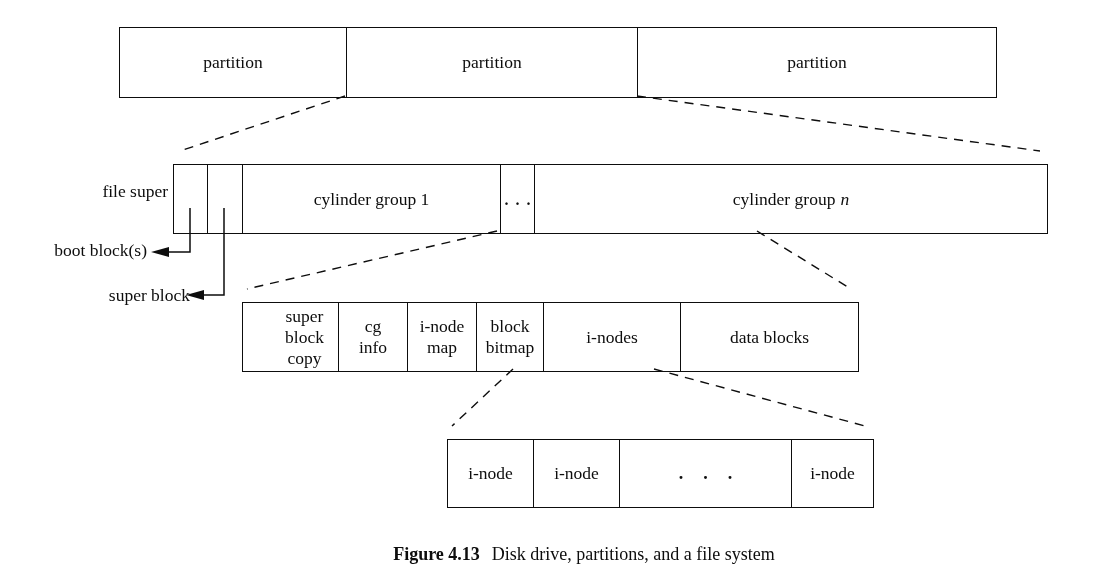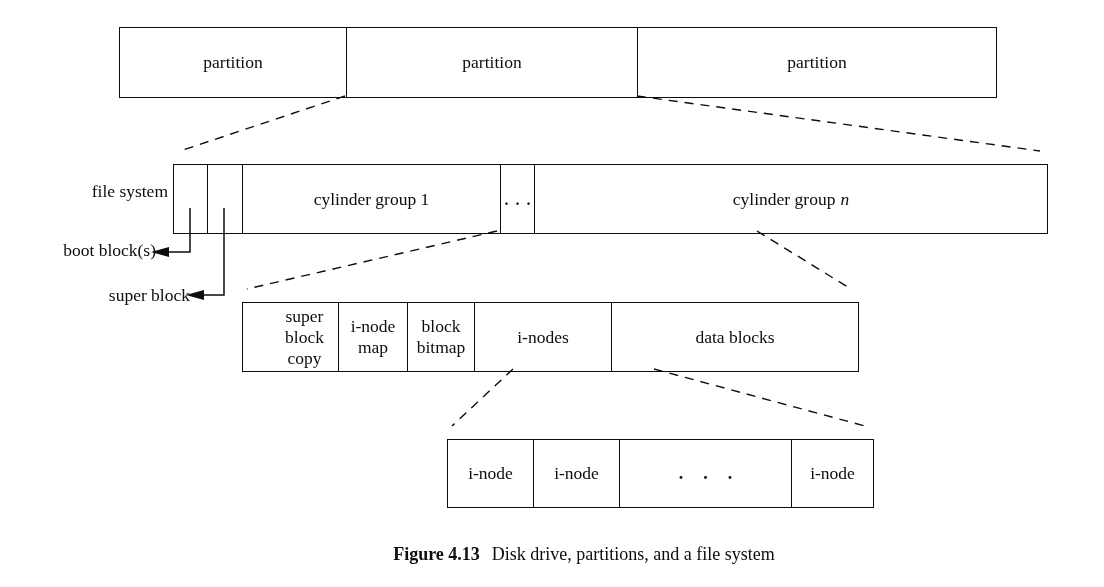--- a/index.html
+++ b/index.html
@@ -85,42 +85,44 @@
     <path d="M513,369 L452,426" stroke="#0d0d0d" stroke-width="1.4" stroke-dasharray="9 7" fill="none"></path>
     <path d="M654,369 L865,426" stroke="#0d0d0d" stroke-width="1.4" stroke-dasharray="9 7" fill="none"></path>
 
     <path d="M190,208 L190,252 L169,252" stroke="#0d0d0d" stroke-width="1.5" fill="none"></path>
     <polygon points="151,252 169,247 169,257" fill="#0d0d0d"></polygon>
 
     <path d="M224,208 L224,295 L204,295" stroke="#0d0d0d" stroke-width="1.5" fill="none"></path>
     <polygon points="186,295 204,290 204,300" fill="#0d0d0d"></polygon>
   </svg>
 
-  <div class="side-label" style="left:0; top:156px; width:168px; height:70px;">file system</div>
-  <div class="side-label" style="left:0; top:240px; width:147px; height:21px;margin-left:9px;">boot block(s)</div>
+  <div class="side-label" style="left:0; top:156px; width:168px; height:70px;">file super</div>
+  <div class="side-label" style="left:0; top:240px; width:147px; height:21px;">boot block(s)</div>
   <div class="side-label" style="left:12px; top:285px; width:178px; height:21px;padding-left:11px;">super block</div>
 
   <div class="row-box" style="left:119px; top:19px; width:878px; height:71px;">
     <div class="cell" style="width:226px;">partition</div>
     <div class="cell" style="width:291px;">partition</div>
     <div class="cell flex1">partition</div>
   </div>
 
   <div class="row-box" style="left:173px; top:156px; width:875px; height:70px;">
     <div class="cell" style="width:33px;"></div>
     <div class="cell" style="width:35px;"></div>
     <div class="cell" style="width:258px;">cylinder group 1</div>
     <div class="cell dots" style="width:34px;">...</div>
     <div class="cell flex1"><span>cylinder group</span><span class="var-n">n</span></div>
   </div>
 
   <div class="row-box" style="left:242px; top:294px; width:617px; height:70px;padding-left:28px;">
     <div class="cell" style="width:67px;">super
 block
 copy</div>
+    <div class="cell" style="width:69px;">cg
+info</div>
     <div class="cell" style="width:69px;">i-node
 map</div>
     <div class="cell" style="width:67px;">block
 bitmap</div>
     <div class="cell" style="width:137px;">i-nodes</div>
     <div class="cell flex1">data blocks</div>
   </div>
 
   <div class="row-box" style="left:447px; top:431px; width:427px; height:69px;">
     <div class="cell" style="width:85px;">i-node</div>

